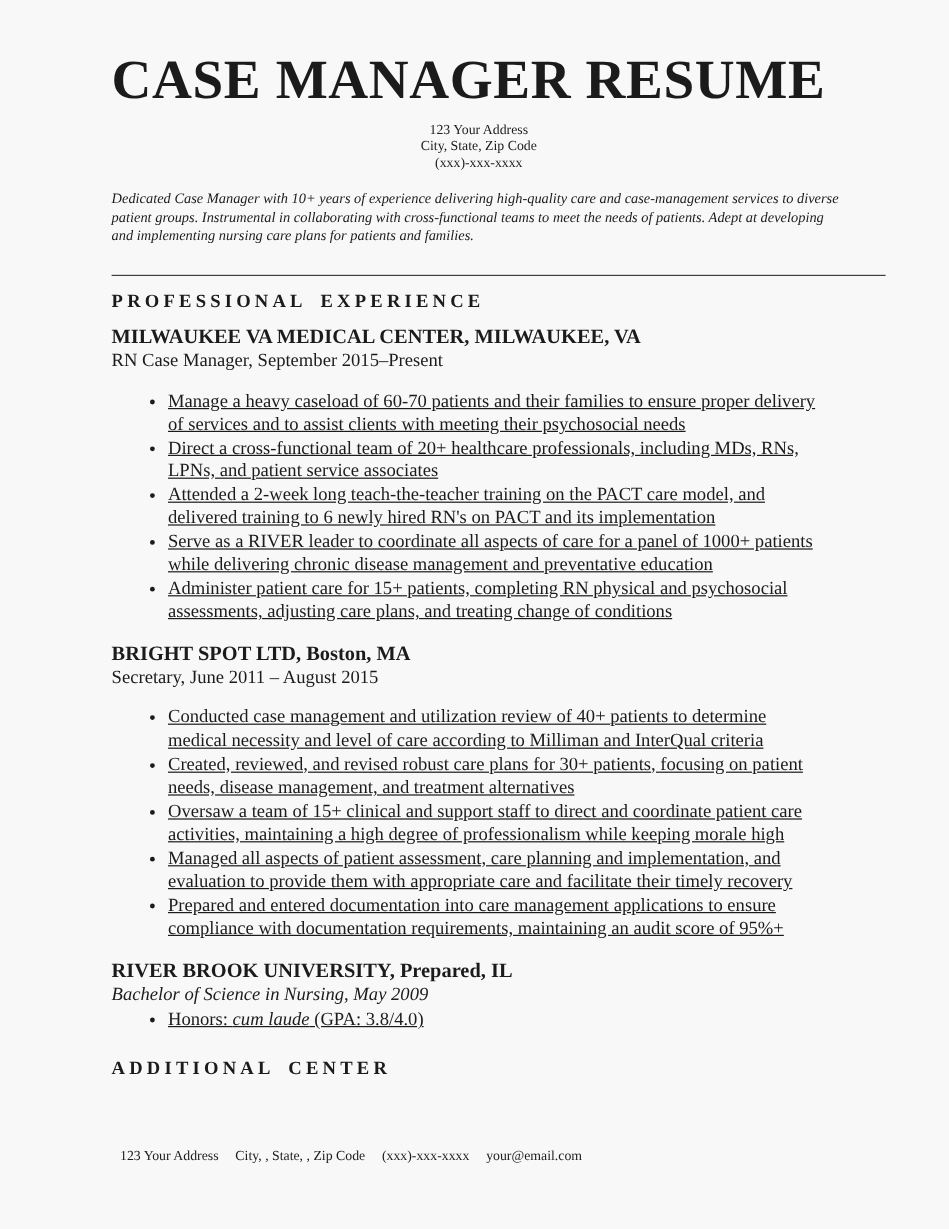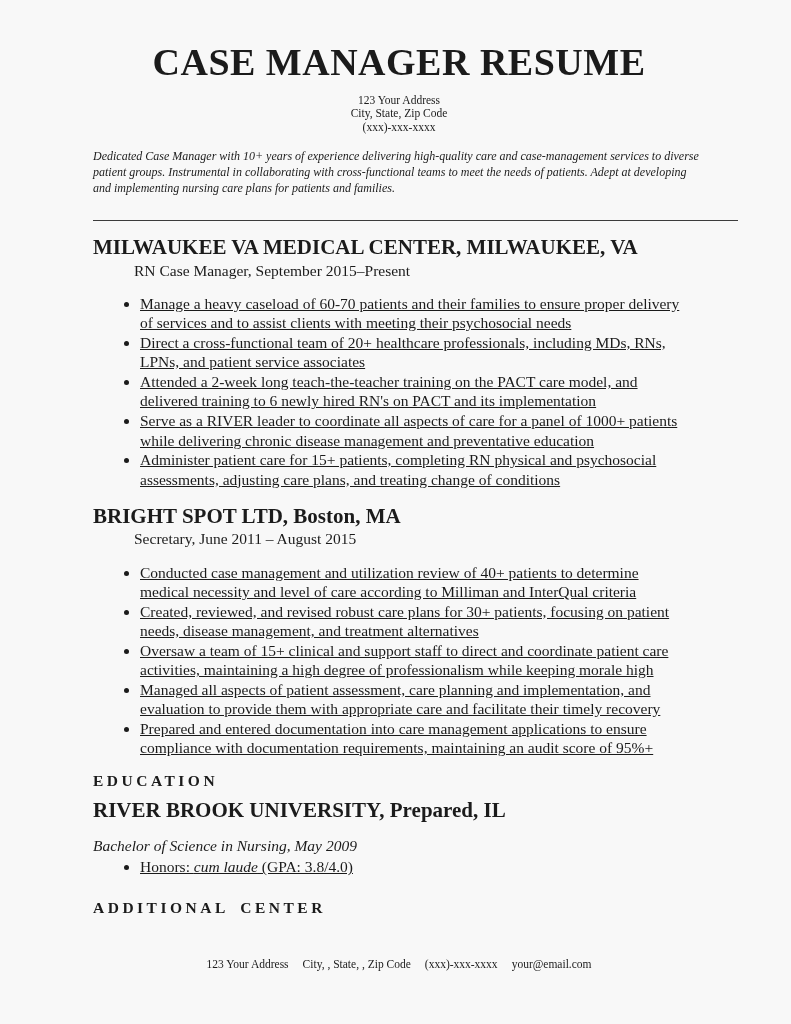--- a/index.html
+++ b/index.html
@@ -12,22 +12,22 @@
     overflow: hidden;
   }
   .page {
     width: 791px;
     min-height: 1024px;
     padding: 36px 86px 52px 93px;
     display: flex;
     flex-direction: column;
   }
   .doc-title {
-    text-align: center;
-    font-size: 38px;
+    text-align: left;
+    font-size: 46px;
     font-weight: bold;
     letter-spacing: 0.5px;
     line-height: 1.1;
     margin: 6px 0 10px 0;
   }
   .contact-block {
     text-align: center;
     font-size: 11.5px;
     line-height: 1.18;
     margin-bottom: 15px;
@@ -45,42 +45,42 @@
     width: 645px;
     margin: 0 0 13px 0;
   }
   .section-heading {
     font-size: 15.5px;
     font-weight: bold;
     letter-spacing: 3.5px;
     word-spacing: 5px;
     margin-bottom: 9px;
   }
-  .company-line { font-size: 21px; font-weight: bold; line-height: 1.25; }
-  .role-line    { font-size: 15.5px; line-height: 1.25; margin-left: 41px; }
-  .degree-line  { font-size: 15.5px; line-height: 1.25; font-style: italic; margin-top: 13px; }
+  .company-line { font-size: 17px; font-weight: bold; line-height: 1.25; }
+  .role-line    { font-size: 15.5px; line-height: 1.25; }
+  .degree-line  { font-size: 15.5px; line-height: 1.25; font-style: italic; }
   ul.bullets {
     margin: 14px 0 14px 0;
     padding-left: 47px;
     list-style: disc outside;
   }
   ul.bullets li {
     font-size: 15.5px;
     line-height: 1.26;
     max-width: 550px;
     text-decoration: underline;
   }
   ul.bullets.tight { margin: 2px 0 22px 0; }
   ul.bullets.skills { margin: 11px 0 0 0; }
   ul.bullets.skills li { max-width: 585px; }
   .edu-block .section-heading { margin-bottom: 7px; }
   .italic { font-style: italic; text-align: center; }
   .footer {
     margin-top: auto;
-    text-align: center;
+    text-align: left;
     font-size: 11.5px;
     line-height: 1.2;
     white-space: nowrap;
   }
   .footer span { margin: 0 7px; }
 </style>
 </head>
 <body>
 
 <div class="page">
@@ -91,20 +91,21 @@
     <div>123 Your Address</div>
     <div>City, State, Zip Code</div>
     <div>(xxx)-xxx-xxxx</div>
   </div>
 
   <p class="summary">Dedicated Case Manager with 10+ years of experience delivering high-quality care and case-management services to diverse patient groups. Instrumental in collaborating with cross-functional teams to meet the needs of patients. Adept at developing and implementing nursing care plans for patients and families.</p>
 
   <hr class="rule">
 
   <div class="exp-block">
+    <h2 class="section-heading">PROFESSIONAL EXPERIENCE</h2>
 
     <div>
       <div class="company-line">MILWAUKEE VA MEDICAL CENTER, MILWAUKEE, VA</div>
       <div class="role-line">RN Case Manager, September 2015–Present</div>
       <ul class="bullets">
         <li>Manage a heavy caseload of 60-70 patients and their families to ensure proper delivery of services and to assist clients with meeting their psychosocial needs</li>
         <li>Direct a cross-functional team of 20+ healthcare professionals, including MDs, RNs, LPNs, and patient service associates</li>
         <li>Attended a 2-week long teach-the-teacher training on the PACT care model, and delivered training to 6 newly hired RN's on PACT and its implementation</li>
         <li>Serve as a RIVER leader to coordinate all aspects of care for a panel of 1000+ patients while delivering chronic disease management and preventative education</li>
         <li>Administer patient care for 15+ patients, completing RN physical and psychosocial assessments, adjusting care plans, and treating change of conditions</li>
@@ -118,21 +119,20 @@
         <li>Conducted case management and utilization review of 40+ patients to determine medical necessity and level of care according to Milliman and InterQual criteria</li>
         <li>Created, reviewed, and revised robust care plans for 30+ patients, focusing on patient needs, disease management, and treatment alternatives</li>
         <li>Oversaw a team of 15+ clinical and support staff to direct and coordinate patient care activities, maintaining a high degree of professionalism while keeping morale high</li>
         <li>Managed all aspects of patient assessment, care planning and implementation, and evaluation to provide them with appropriate care and facilitate their timely recovery</li>
         <li>Prepared and entered documentation into care management applications to ensure compliance with documentation requirements, maintaining an audit score of 95%+</li>
       </ul>
     </div>
   </div>
 
   <div class="edu-block">
-    <h2 class="section-heading">EDUCATION</h2>
     <div class="company-line">RIVER BROOK UNIVERSITY, Prepared, IL</div>
     <div class="degree-line">Bachelor of Science in Nursing, May 2009</div>
     <ul class="bullets tight">
       <li><span>Honors: </span><span class="italic">cum laude</span><span> (GPA: 3.8/4.0)</span></li>
     </ul>
   </div>
 
   <div class="skills-block">
     <h2 class="section-heading">ADDITIONAL CENTER</h2>
   </div>

